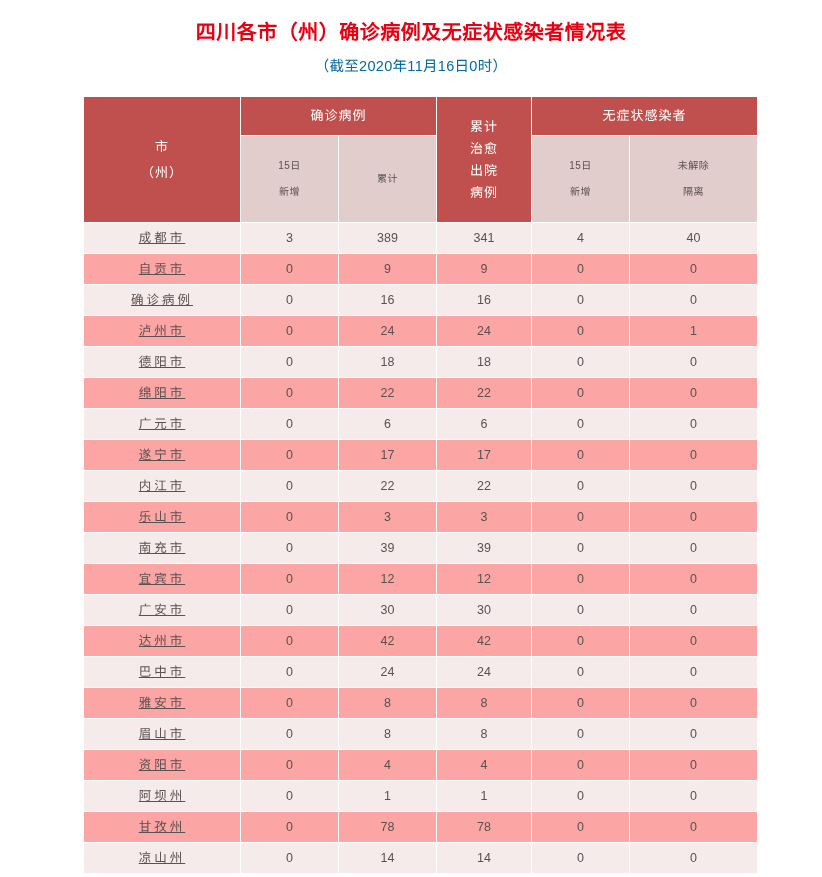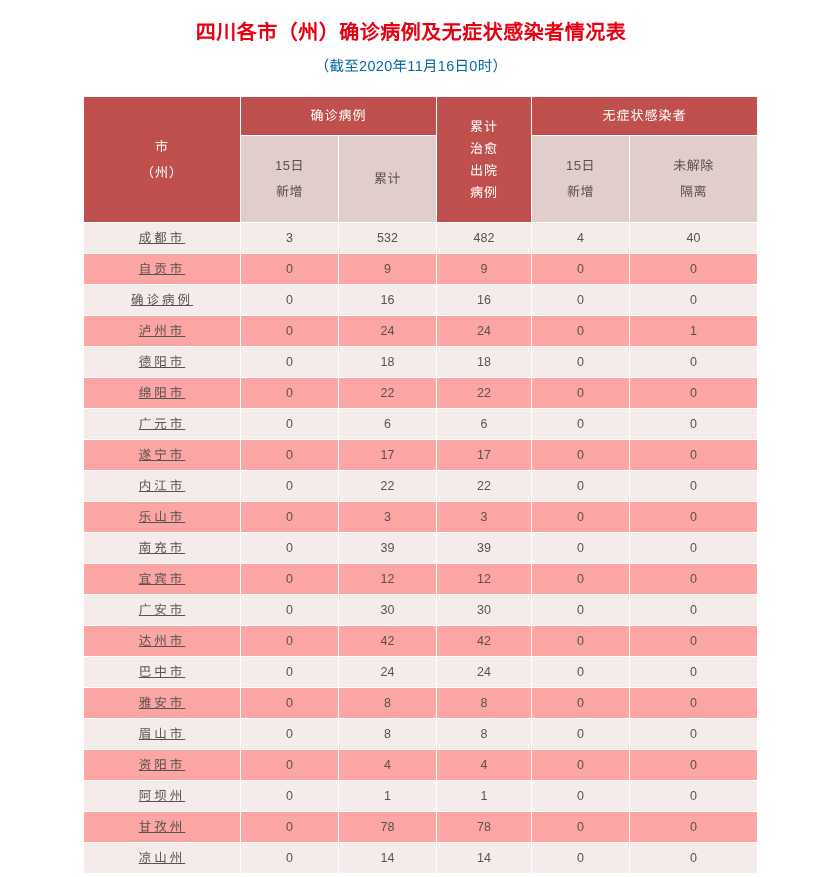--- a/index.html
+++ b/index.html
@@ -93,21 +93,21 @@
   }
   th.hdr-red .m-line {
     display: block;
     line-height: 26px;
   }
 
   
   th.hdr-sub {
     background: #e0cdcc;
     color: #5a5150;
-    font-size: 13px;
+    font-size: 10px;
     height: 86px;
     line-height: 26px;
     letter-spacing: 0.5px;
   }
   th.hdr-sub .sub-line {
     display: block;
   }
 
   
   tbody tr td {
@@ -179,22 +179,22 @@
           <th class="hdr-sub">
             <span class="sub-line">未解除</span>
             <span class="sub-line">隔离</span>
           </th>
         </tr>
       </thead>
       <tbody id="table-body">
           <tr class="row-odd">
             <td class="city">成都市</td>
             <td class="num">3</td>
-            <td class="num">532</td>
-            <td class="num">482</td>
+            <td class="num">389</td>
+            <td class="num">341</td>
             <td class="num">4</td>
             <td class="num">40</td>
           </tr>
           <tr class="row-even">
             <td class="city">自贡市</td>
             <td class="num">0</td>
             <td class="num">9</td>
             <td class="num">9</td>
             <td class="num">0</td>
             <td class="num">0</td>

